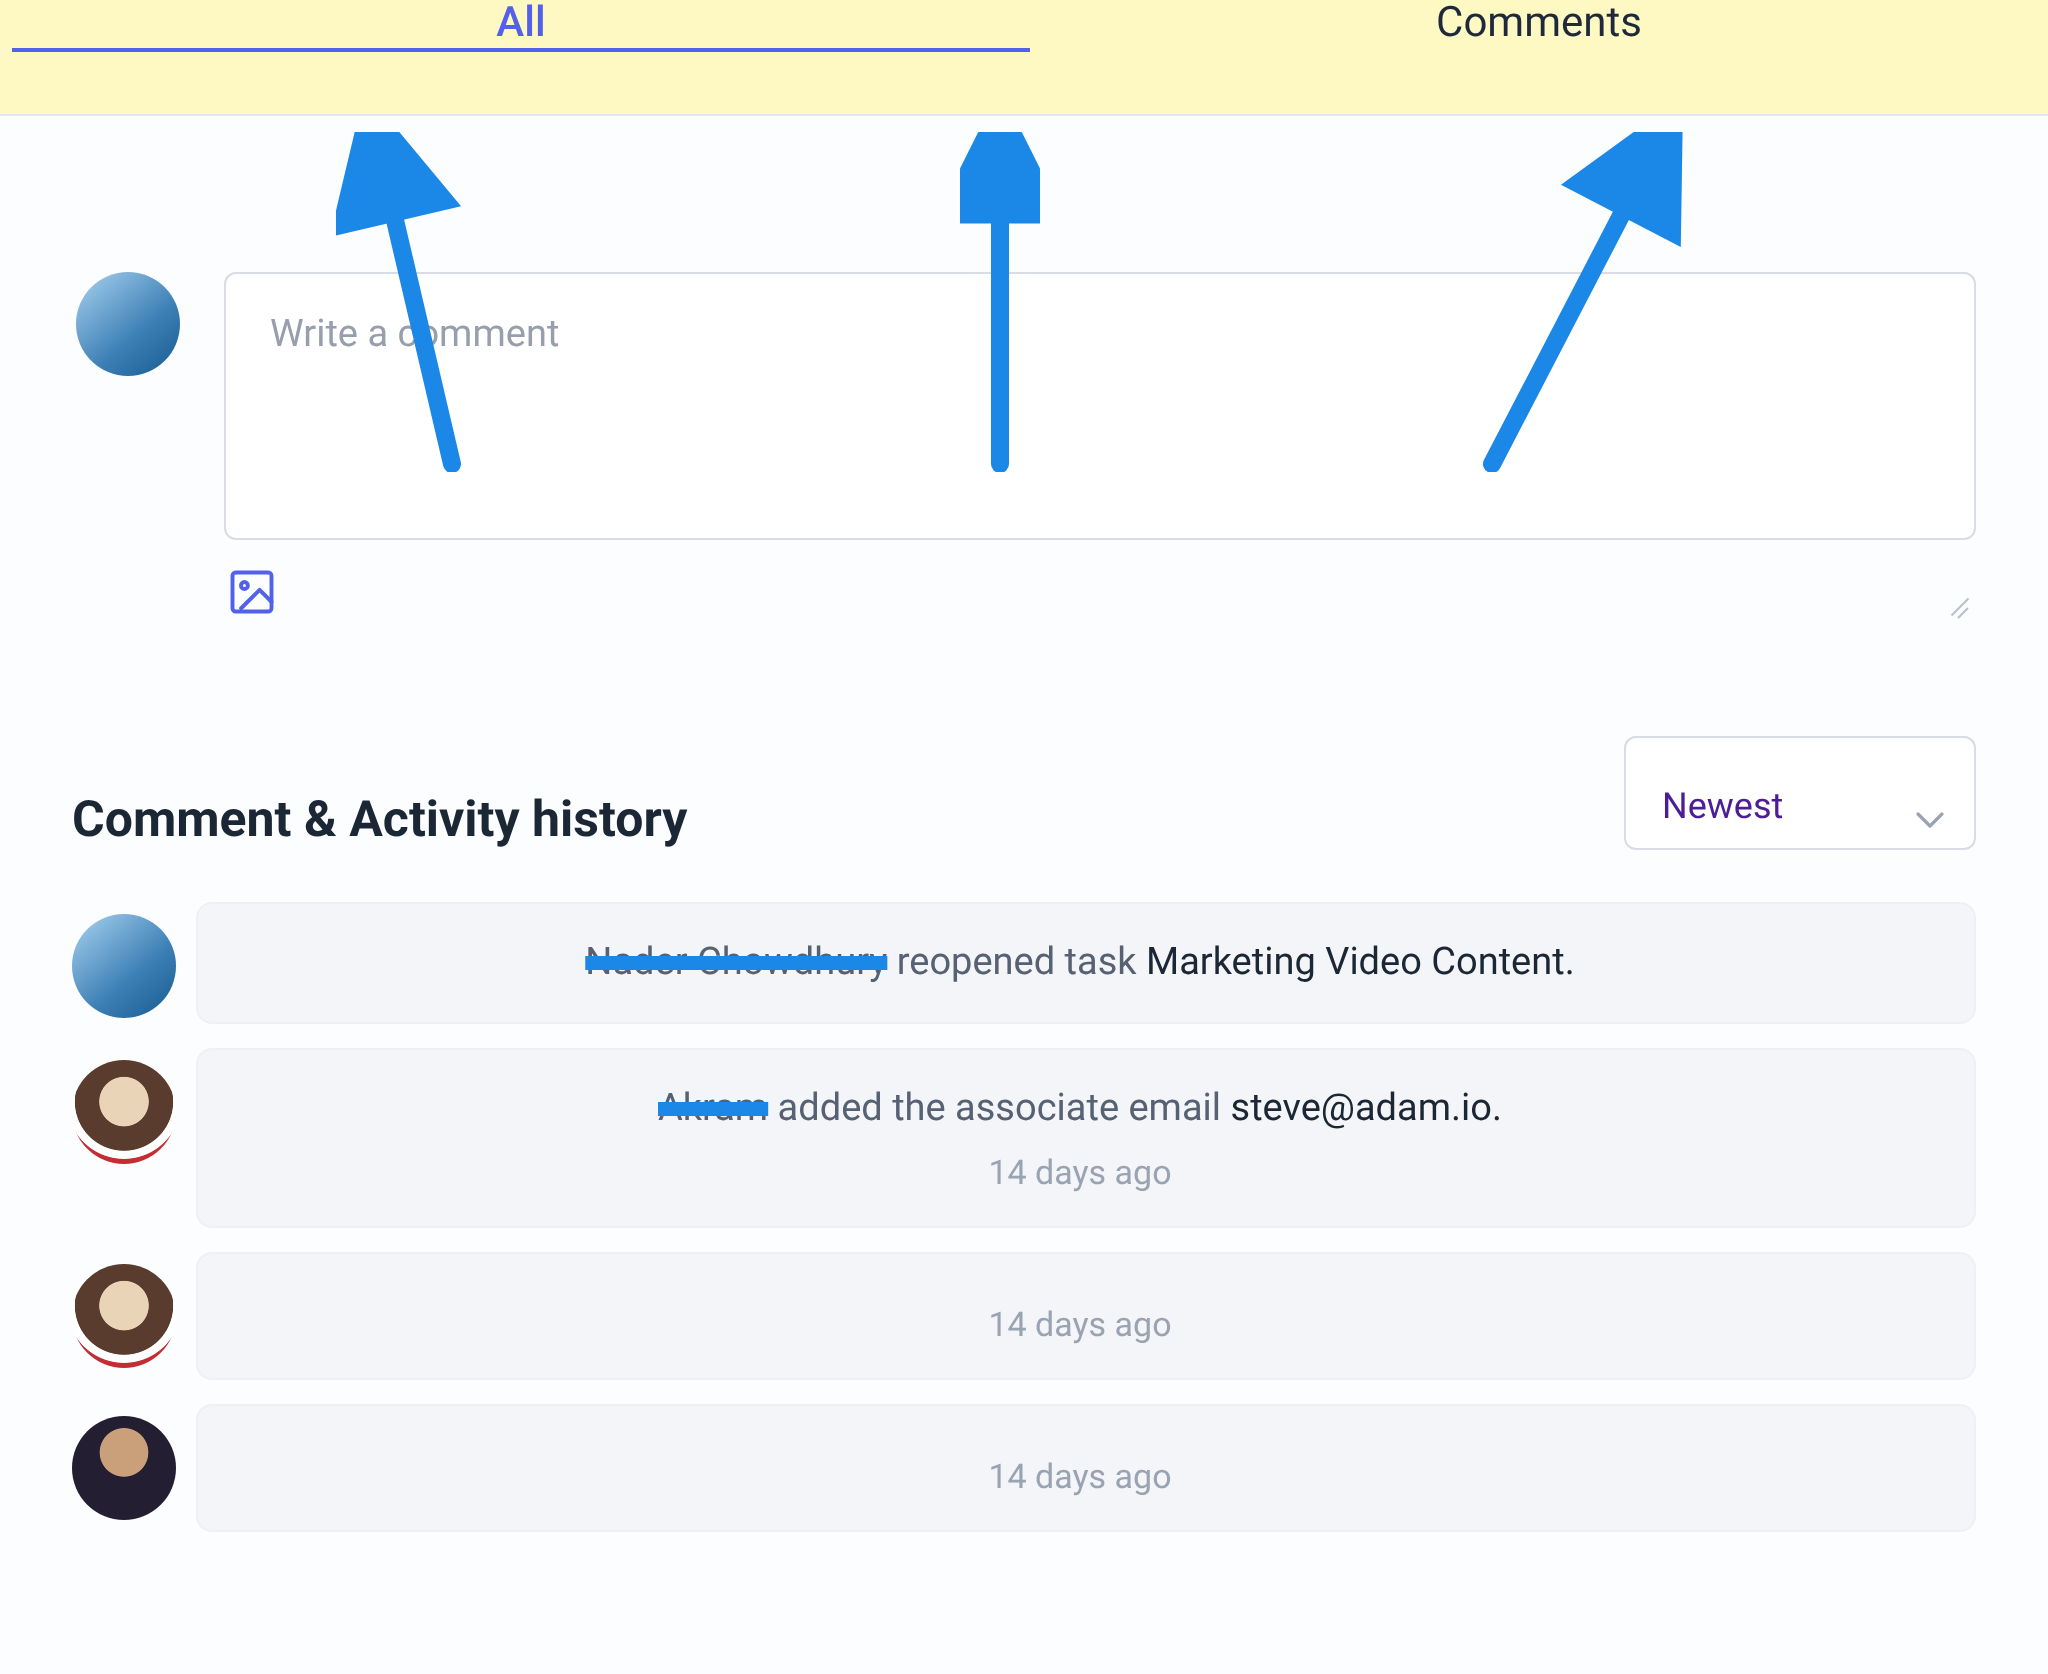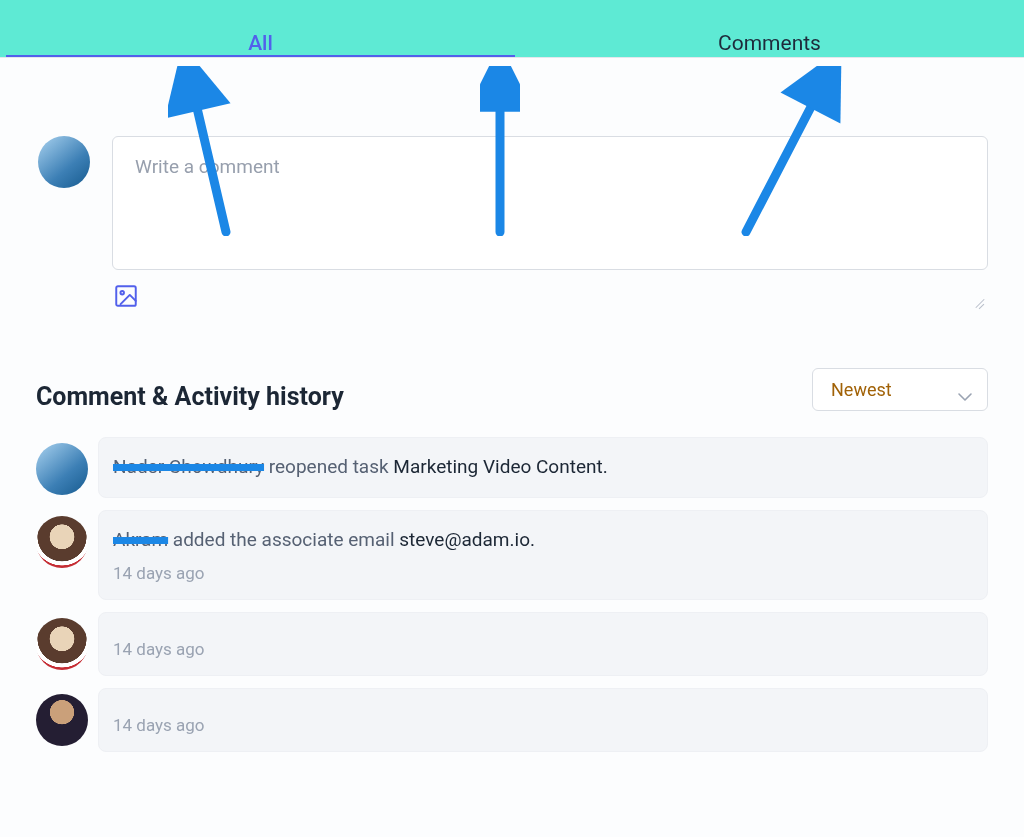--- a/index.html
+++ b/index.html
@@ -9,23 +9,23 @@
     width: 1024px;
     height: 837px;
     overflow: hidden;
     color: #1e2a3b;
     position: relative;
   }
   
   .tabs {
     display: flex;
     border-bottom: 1px solid #e4e7ec;
-    background: #5eead4;
+    background: #fef9c3;
     height: 58px;
-    align-items: flex-end;
+    align-items: flex-start;
     padding-left: 6px;
   }
   .tab {
     flex: 1;
     display: flex;
     align-items: center;
     justify-content: center;
     font-size: 21px;
     color: #1e2a3b;
     cursor: pointer;
@@ -108,41 +108,42 @@
     font-weight: 700;
     color: #1c2735;
   }
   .sort-dropdown {
     display: flex;
     align-items: center;
     gap: 50px;
     border: 1px solid #d9dde3;
     border-radius: 6px;
     background: #fff;
-    padding: 10px 14px 10px 18px;
+    padding: 24px 14px 10px 18px;
     font-size: 18px;
-    color: #a16207;
+    color: #4c1d95;
     cursor: pointer;
     min-width: 176px;
     justify-content: space-between;
   }
   .chevron-down {
     width: 16px; height: 10px;
   }
   .chevron-down svg { stroke: #9aa3b2; }
 
   
   .feed {
     padding: 16px 36px 0 36px;
   }
   .activity-row {
     display: flex;
     gap: 10px;
     align-items: flex-start;
     margin-top: 12px;
+    text-align: center;
   }
   .activity-row:first-child { margin-top: 10px; }
   .activity-avatar {
     width: 52px;
     height: 52px;
     border-radius: 50%;
     flex-shrink: 0;
     margin-top: 6px;
   }
   .av1 { background: linear-gradient(140deg,#aad3f0 0%, #3c7fb5 60%, #165a8e 100%); }

